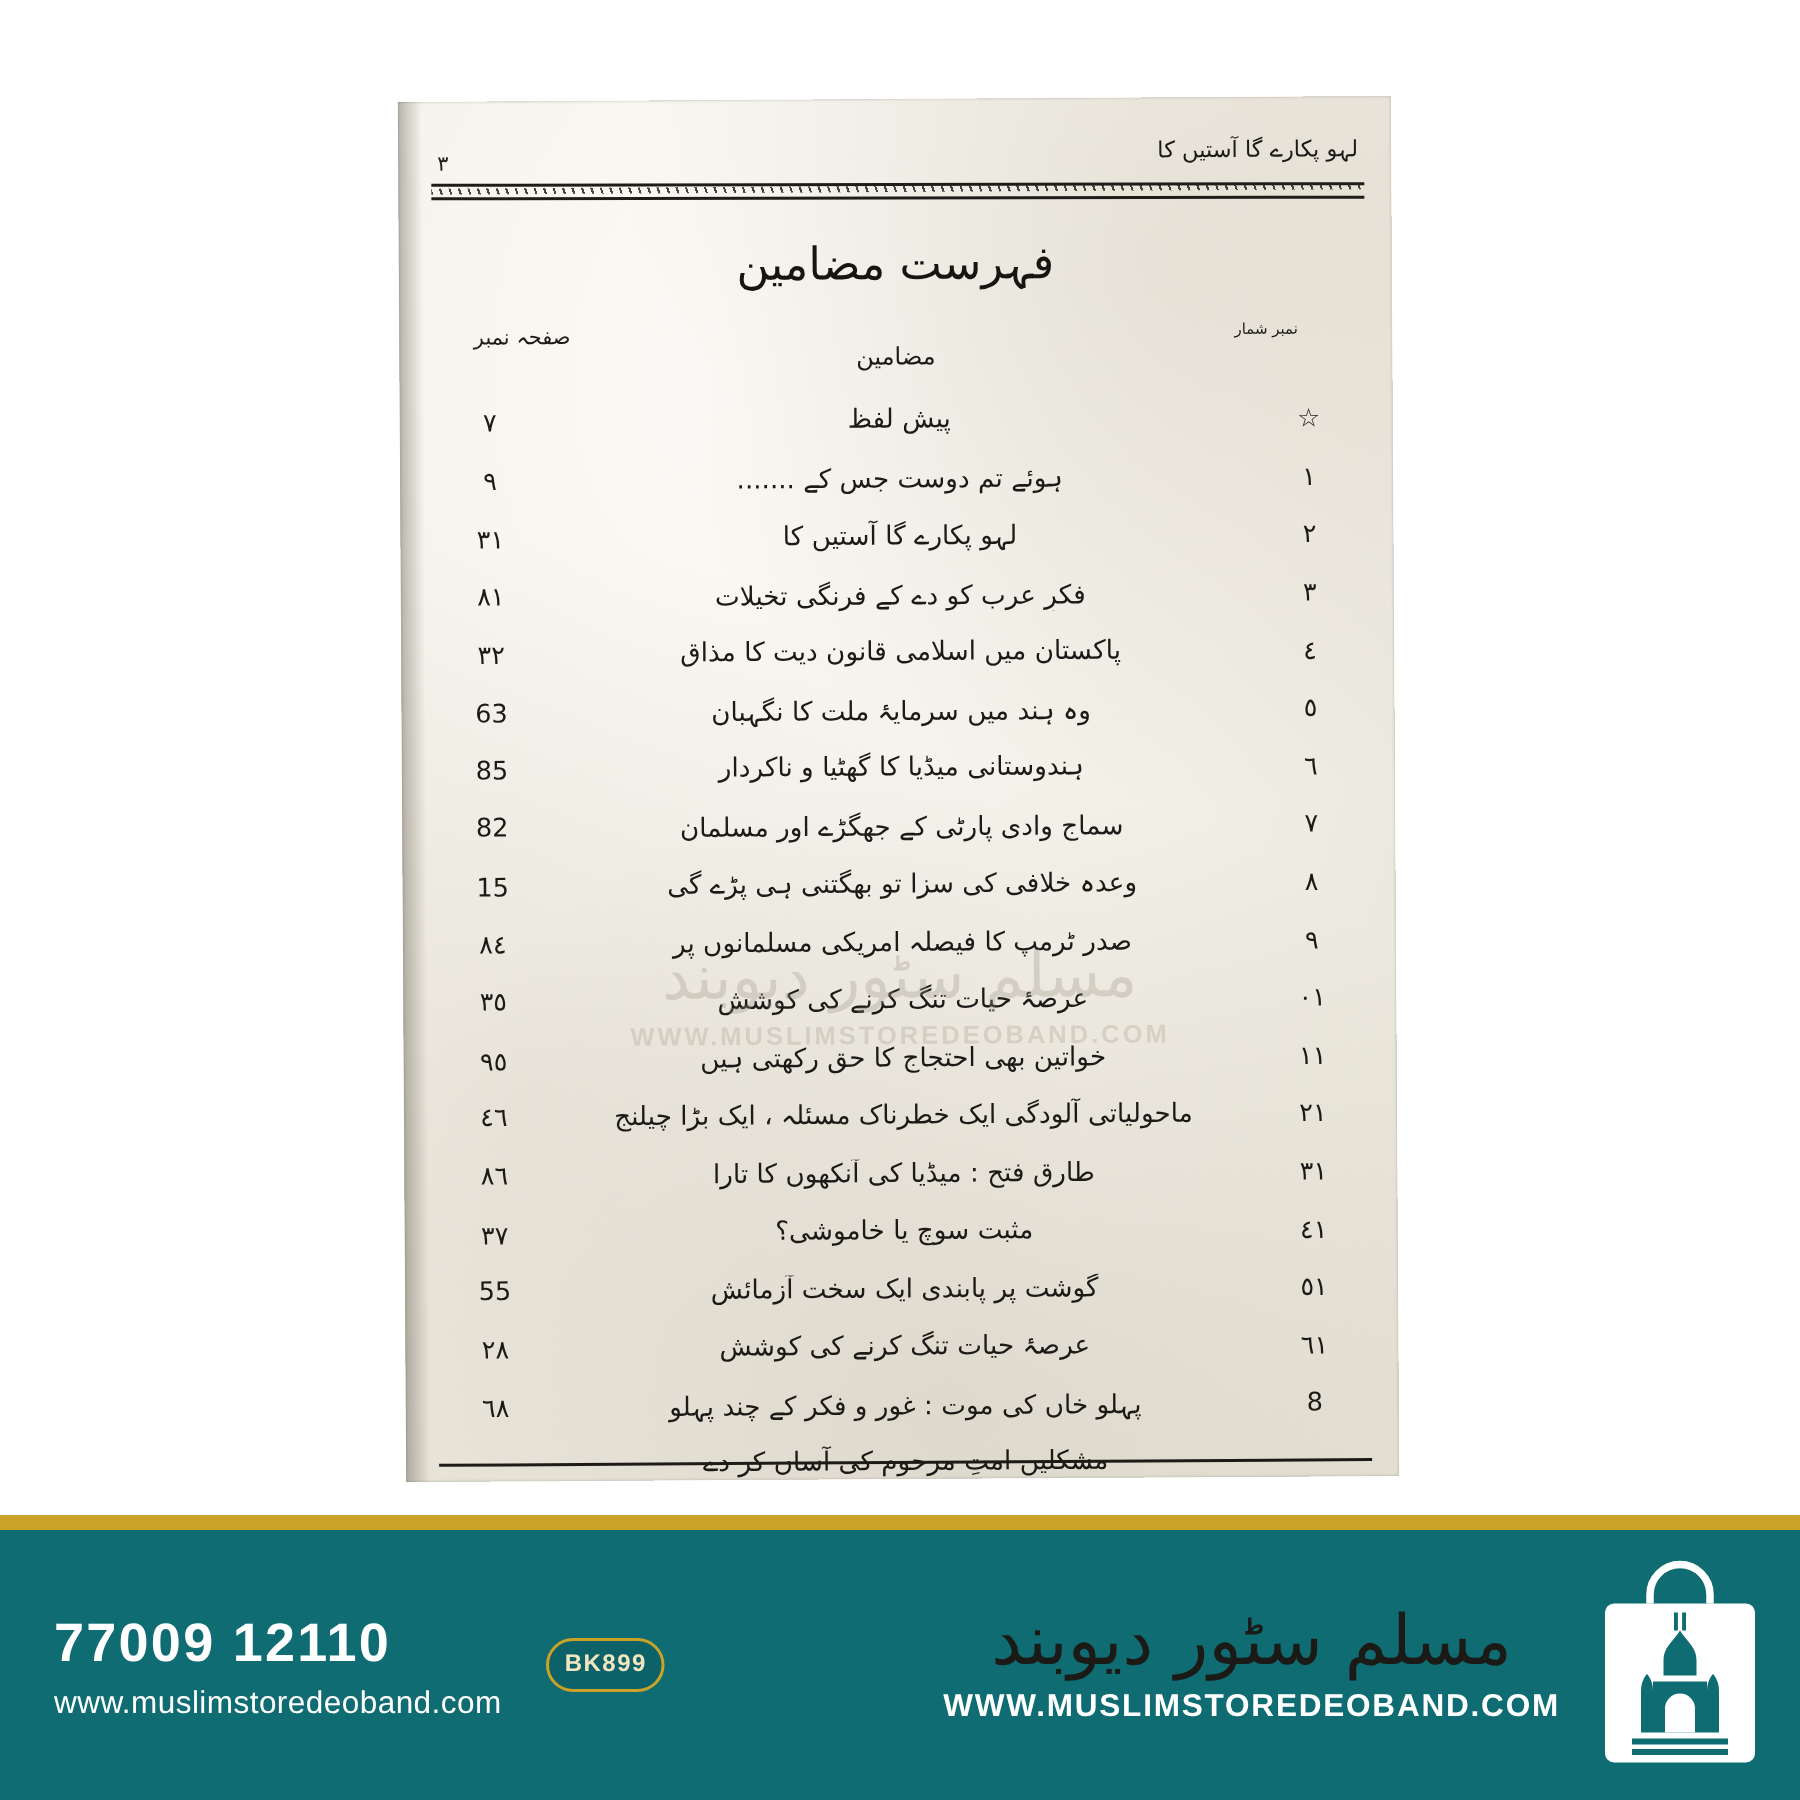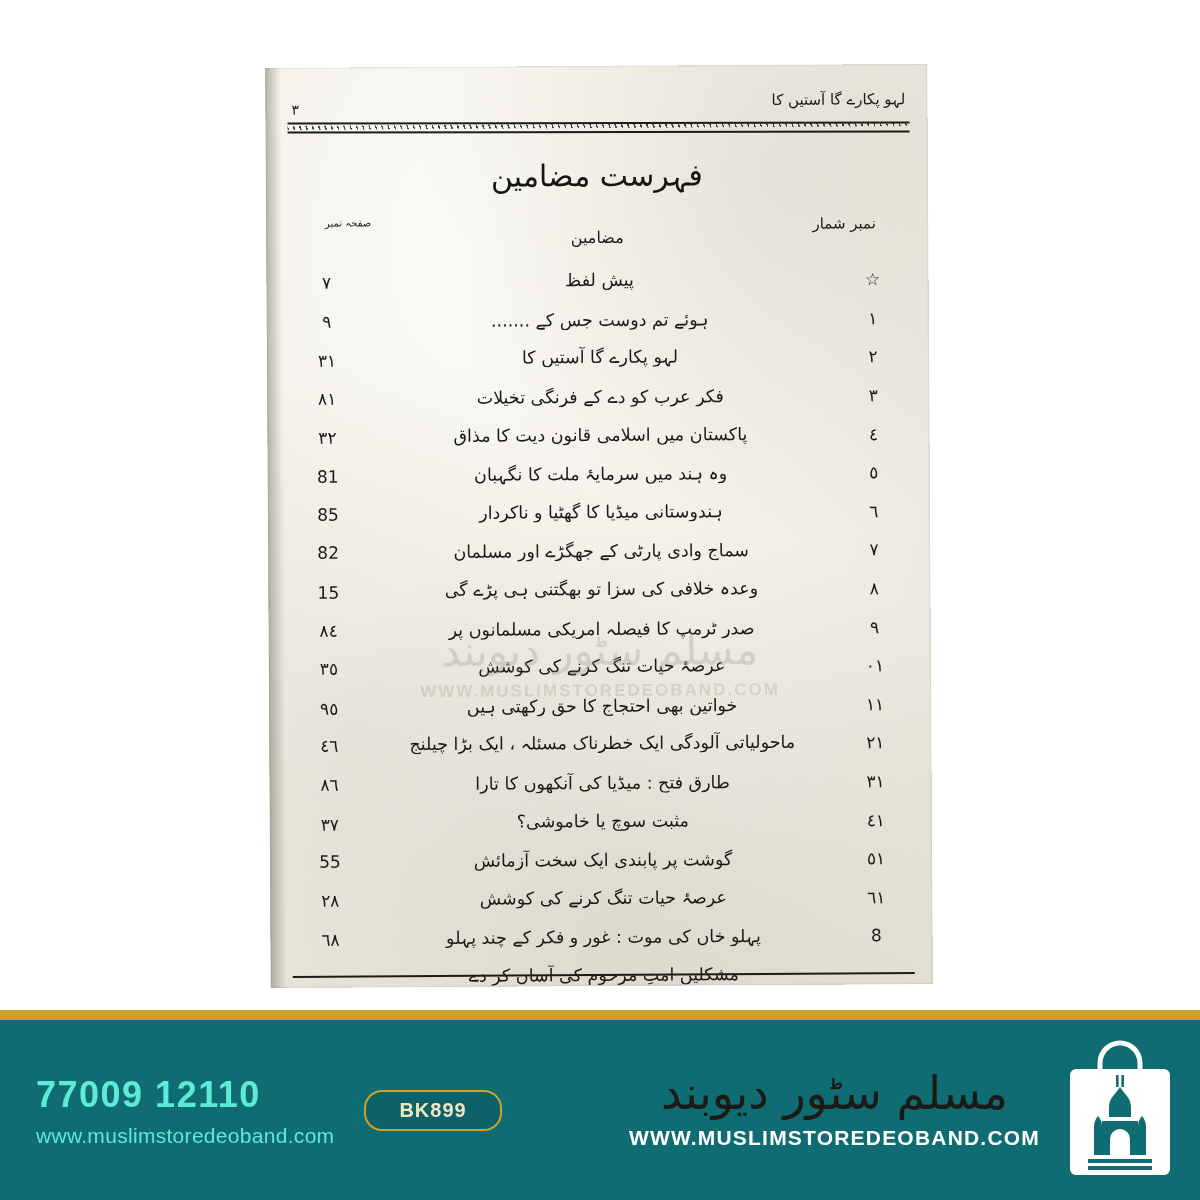--- a/index.html
+++ b/index.html
@@ -115,38 +115,38 @@
     letter-spacing: 2px;
     color: #17150f;
   }
 
   #col-head-pages {
     position: absolute;
     top: 150px;
     left: 34px;
     width: 96px;
     text-align: center;
-    font-size: 10px;
+    font-size: 14px;
     line-height: 1.25;
   }
   #col-head-topics {
     position: absolute;
     top: 162px;
     left: 0;
     right: 0;
     text-align: center;
     font-size: 16px;
   }
   #col-head-serial {
     position: absolute;
     top: 150px;
     right: 36px;
     width: 96px;
     text-align: center;
-    font-size: 15px;
+    font-size: 10px;
     line-height: 1.25;
   }
 
   #toc {
     position: absolute;
     top: 196px;
     left: 18px;
     right: 14px;
     bottom: 24px;
   }
@@ -230,42 +230,42 @@
   }
   #footer-inner {
     position: absolute;
     left: 0; top: 10px;
     right: 0; bottom: 0;
     display: flex;
     align-items: center;
   }
   #contact-block {
     margin-left: 36px;
-    color: #5eead4;
+    color: #ffffff;
   }
   #contact-block .phone {
     font-size: 36px;
     font-weight: bold;
     letter-spacing: 1.5px;
     line-height: 1.28;
   }
   #contact-block .site {
     font-size: 21px;
     margin-top: 6px;
     letter-spacing: .3px;
   }
   #code-badge {
     margin-left: 30px;
     background: #0d6168;
     border: 2px solid #c9a227;
     border-radius: 18px;
     color: #f0e6c0;
-    font-size: 20px;
+    font-size: 16px;
     font-weight: bold;
-    padding: 7px 33px;
+    padding: 7px 10px;
     letter-spacing: 1px;
   }
   #brand-block {
     margin-left: auto;
     margin-right: 18px;
     text-align: center;
     color: #ffffff;
   }
   #brand-ar {
     font-family: "DejaVu Sans", sans-serif;
@@ -326,21 +326,21 @@
           <div class="pg urdu">١٨</div>
           <div class="ttl urdu">فکرِ عرب کو دے کے فرنگی تخیلات</div>
           <div class="sn urdu">٣</div>
         </div>
         <div class="toc-row">
           <div class="pg urdu">٢٣</div>
           <div class="ttl urdu">پاکستان میں اسلامی قانون دیت کا مذاق</div>
           <div class="sn urdu">٤</div>
         </div>
         <div class="toc-row">
-          <div class="pg urdu">18</div>
+          <div class="pg urdu">36</div>
           <div class="ttl urdu">وہ ہند میں سرمایۂ ملت کا نگہبان</div>
           <div class="sn urdu">٥</div>
         </div>
         <div class="toc-row">
           <div class="pg urdu">58</div>
           <div class="ttl urdu">ہندوستانی میڈیا کا گھٹیا و ناکردار</div>
           <div class="sn urdu">٦</div>
         </div>
         <div class="toc-row">
           <div class="pg urdu">28</div>

